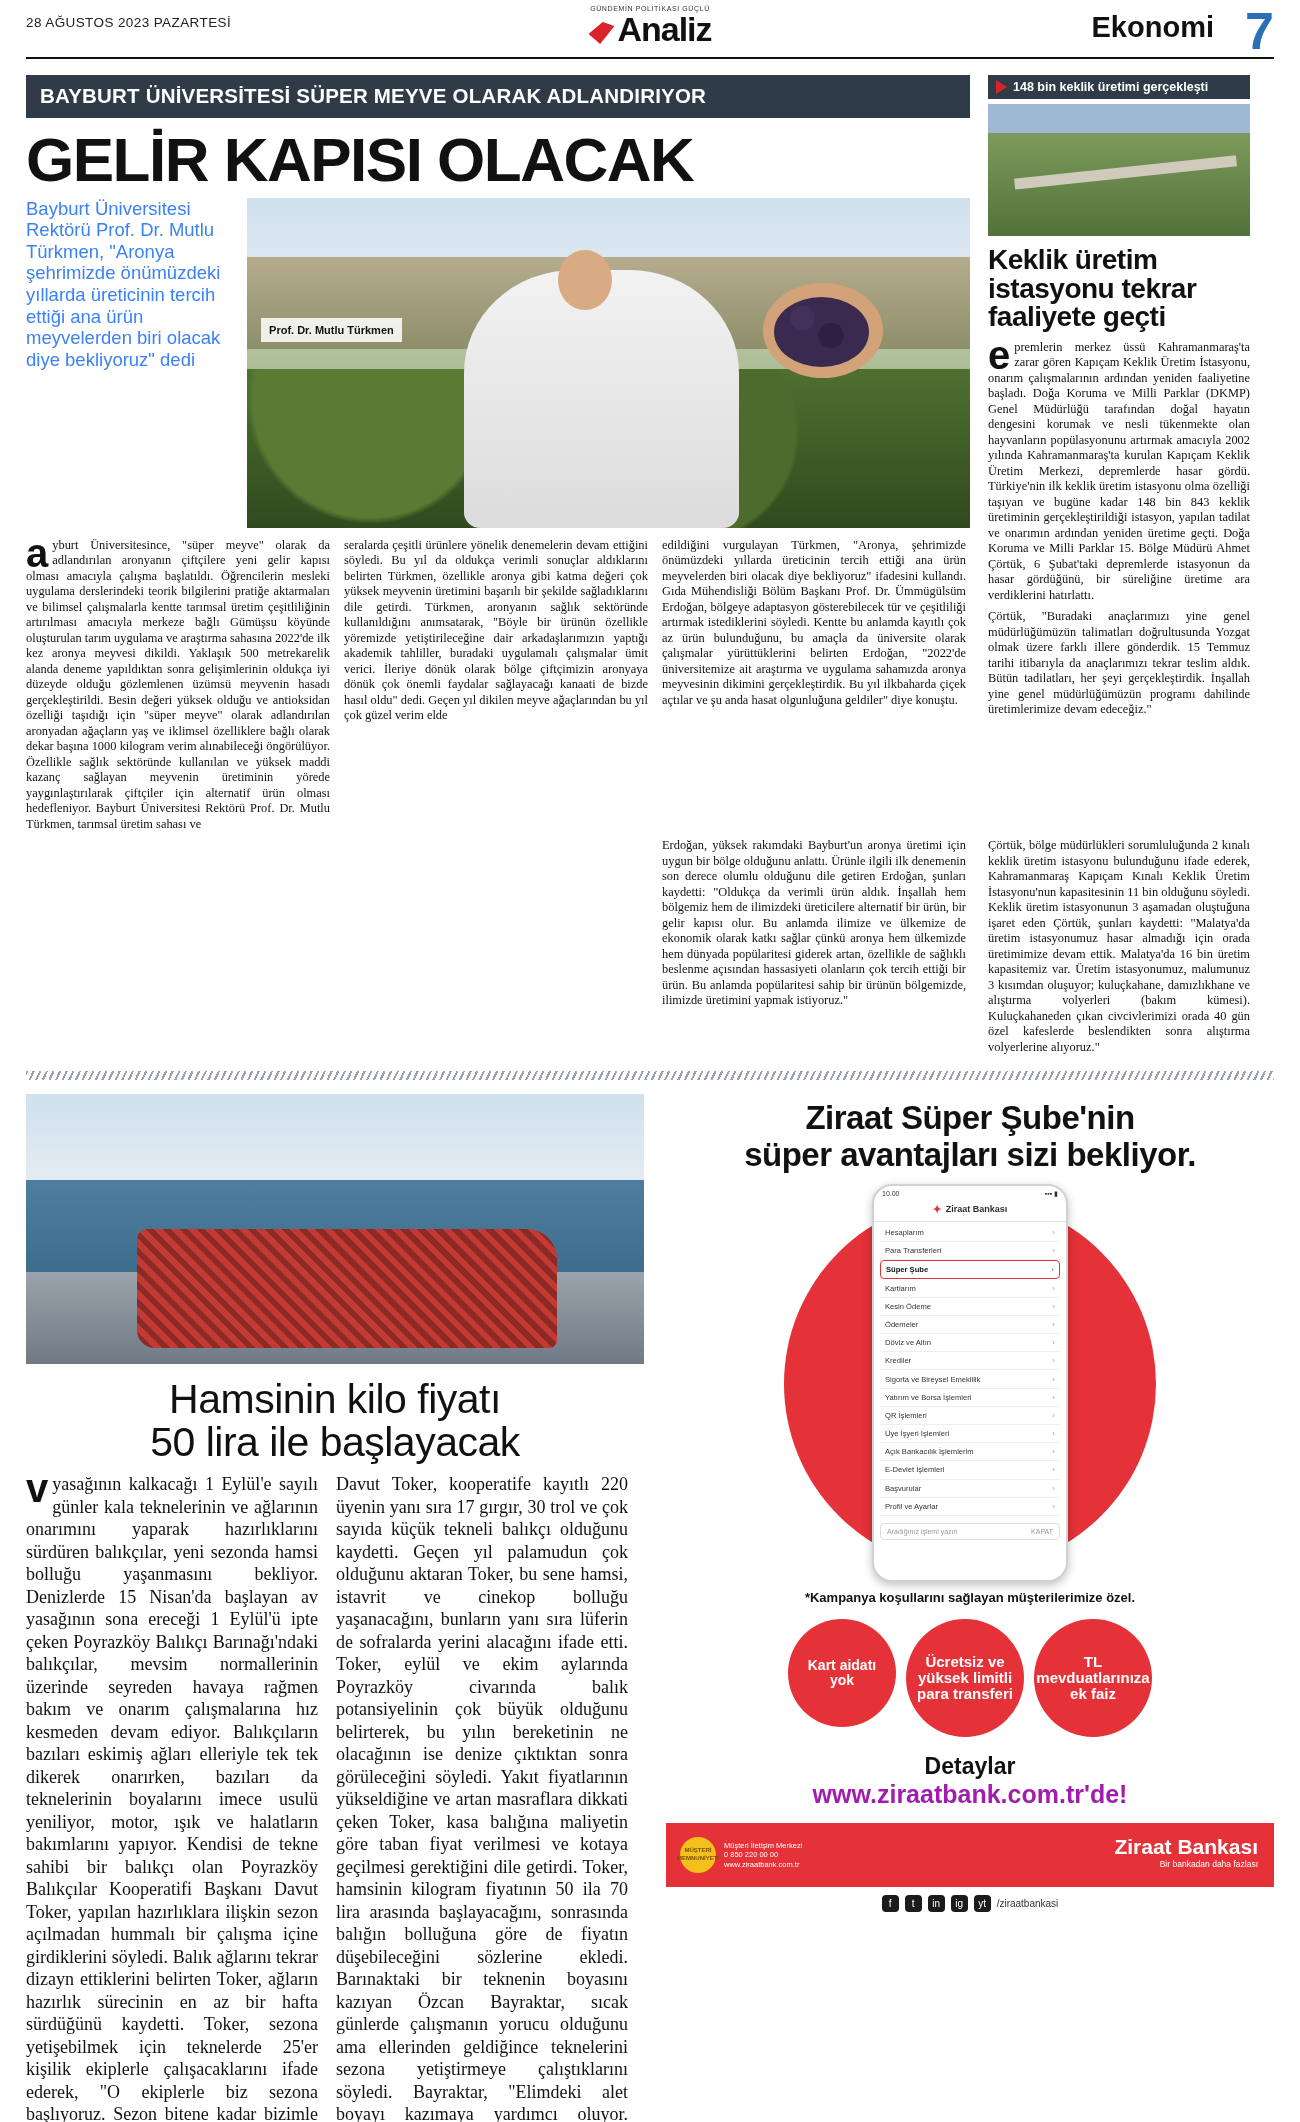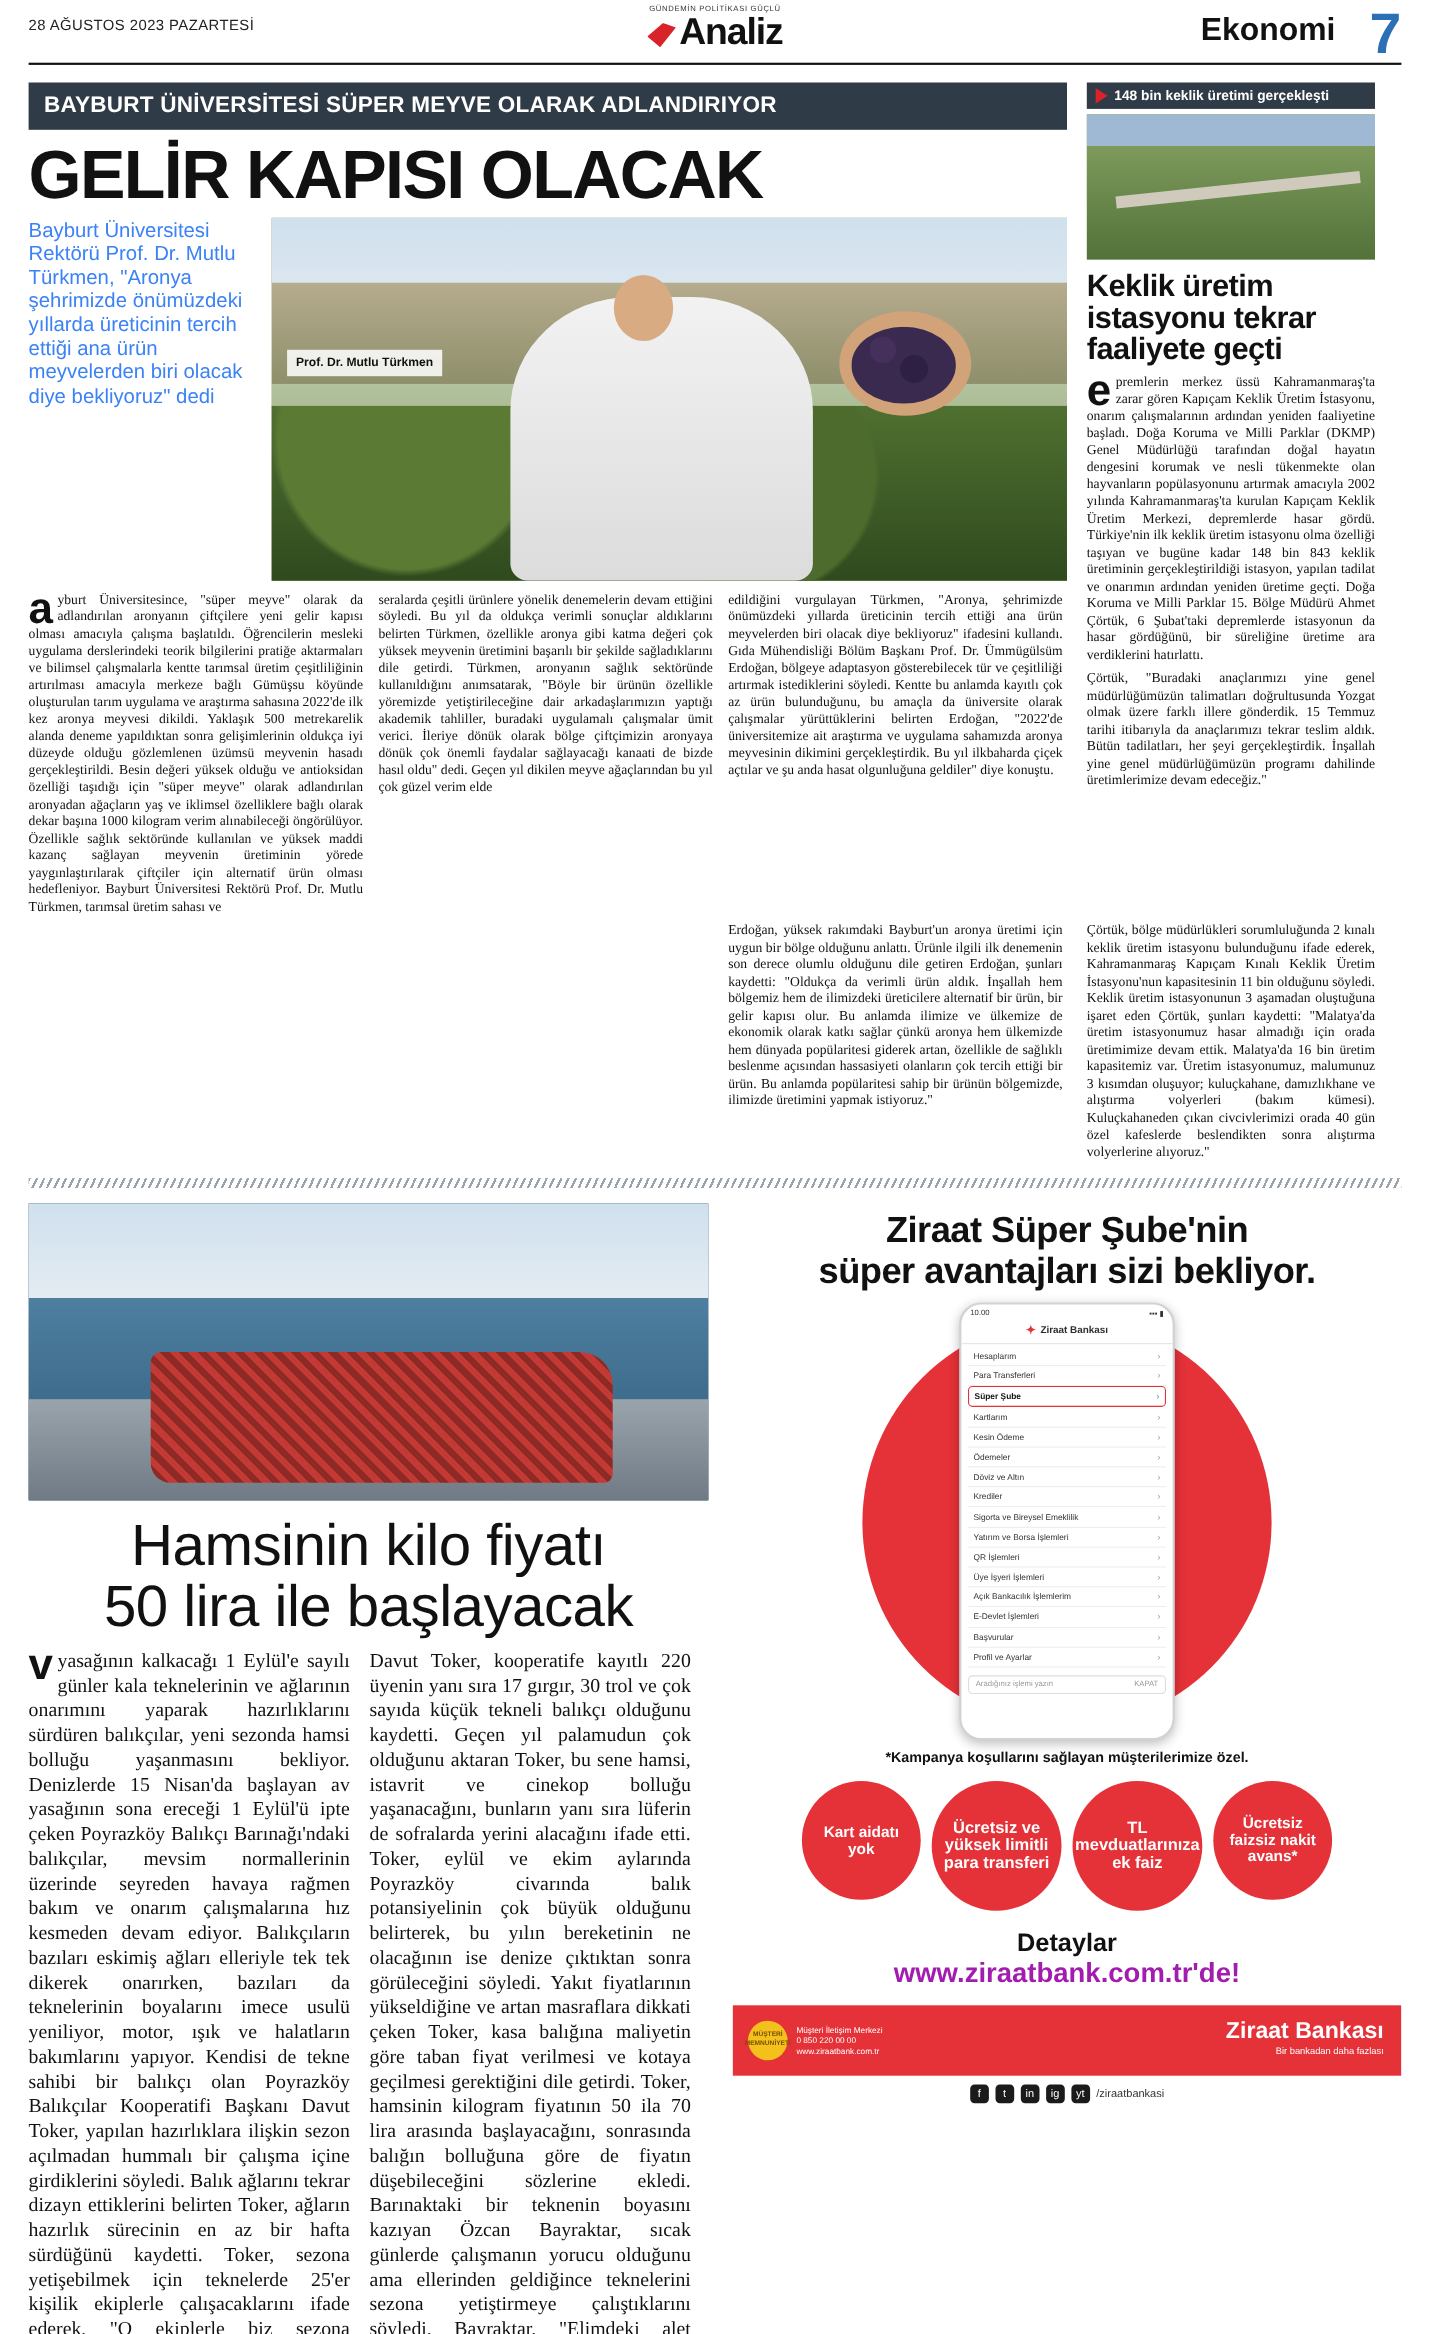--- a/index.html
+++ b/index.html
@@ -50,21 +50,21 @@
   .rail-title { font-family:"Liberation Sans", sans-serif; font-weight:bold; font-size:28px; line-height:1.02; margin:10px 0 8px 0; letter-spacing:-.5px; }
   .rail-body { font-size:12.4px; line-height:1.25; text-align:justify; hyphens:auto; }
   .rail-body p { margin:0 0 6px 0; }
   .hatch { height:9px; background:repeating-linear-gradient(115deg,#9aa3ab 0 2px,#ffffff 2px 6px); margin:10px 0 14px 0; }
 
   
   .bottom-area { display:flex; gap:22px; }
   .bl { width:620px; }
   .br { width:610px; position:relative; }
   .photo-boat { width:100%; height:270px; background:#4a6f86; position:relative; overflow:hidden; }
-  .b-headline { font-family:"Liberation Sans", sans-serif; font-weight:normal; font-size:53px; line-height:1.04; text-align:center; margin:14px 0 10px 0; letter-spacing:-.5px; }
+  .b-headline { font-family:"Liberation Sans", sans-serif; font-weight:normal; font-size:41px; line-height:1.04; text-align:center; margin:14px 0 10px 0; letter-spacing:-.5px; }
   .b-cols { display:flex; gap:18px; }
   .b-col { width:292px; font-size:18px; line-height:1.25; text-align:justify; hyphens:auto; }
   .b-col p { margin:0 0 6px 0; }
 
   
   .ad { width:100%; height:100%; background:#fff; position:relative; overflow:hidden; }
   .ad-head { text-align:center; font-family:"Liberation Sans", sans-serif; font-weight:bold; font-size:33px; line-height:1.12; margin-top:6px; letter-spacing:-.5px; }
   .ad-stage { position:relative; height:400px; margin-top:10px; }
   .ad-circle { position:absolute; left:50%; top:14px; transform:translateX(-50%); width:372px; height:372px; border-radius:50%; background:#e53138; }
   .phone { position:absolute; left:50%; top:0px; transform:translateX(-50%); width:196px; height:398px; background:#fff; border:2px solid #cfd3d6; border-radius:20px; box-shadow:0 3px 10px rgba(0,0,0,.25); overflow:hidden; }
@@ -317,21 +317,20 @@
             </div>
           </div>
         </div>
 
         <div class="ad-note">*Kampanya koşullarını sağlayan müşterilerimize özel.</div>
 
         <div class="bubbles">
           <div class="bubble">Kart aidatı yok</div>
           <div class="bubble wide">Ücretsiz ve yüksek limitli para transferi</div>
           <div class="bubble wide">TL mevduatlarınıza ek faiz</div>
-          <div class="bubble">Ücretsiz faizsiz nakit avans*</div>
         </div>
 
         <div class="ad-detay">
           <div class="d1">Detaylar</div>
           <div class="d2">www.ziraatbank.com.tr'de!</div>
         </div>
 
         <div class="ad-footer">
           <div class="ad-foot-left">
             <span class="seal">MÜŞTERİ MEMNUNİYETİ</span>

